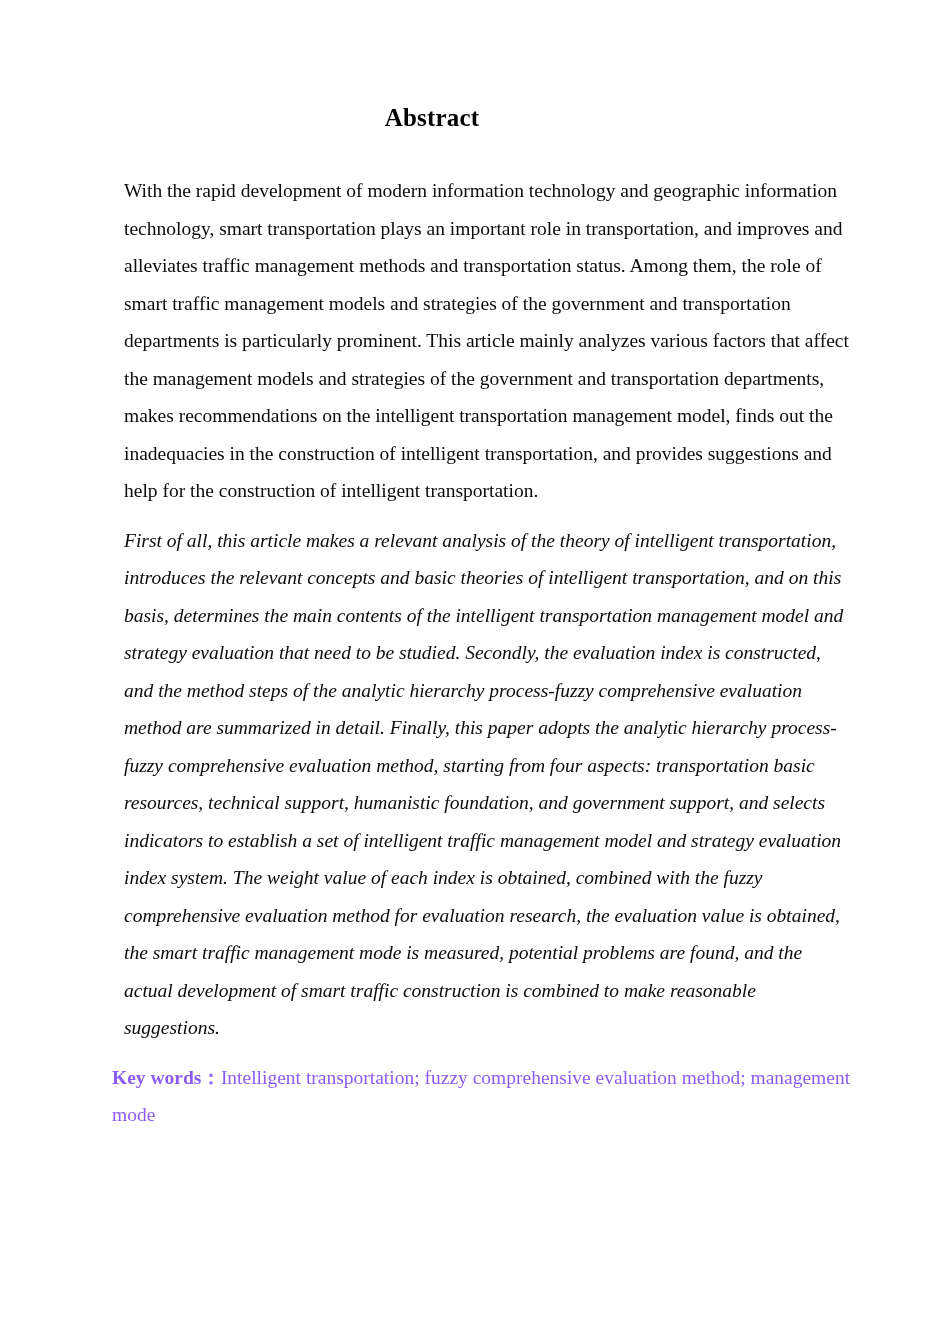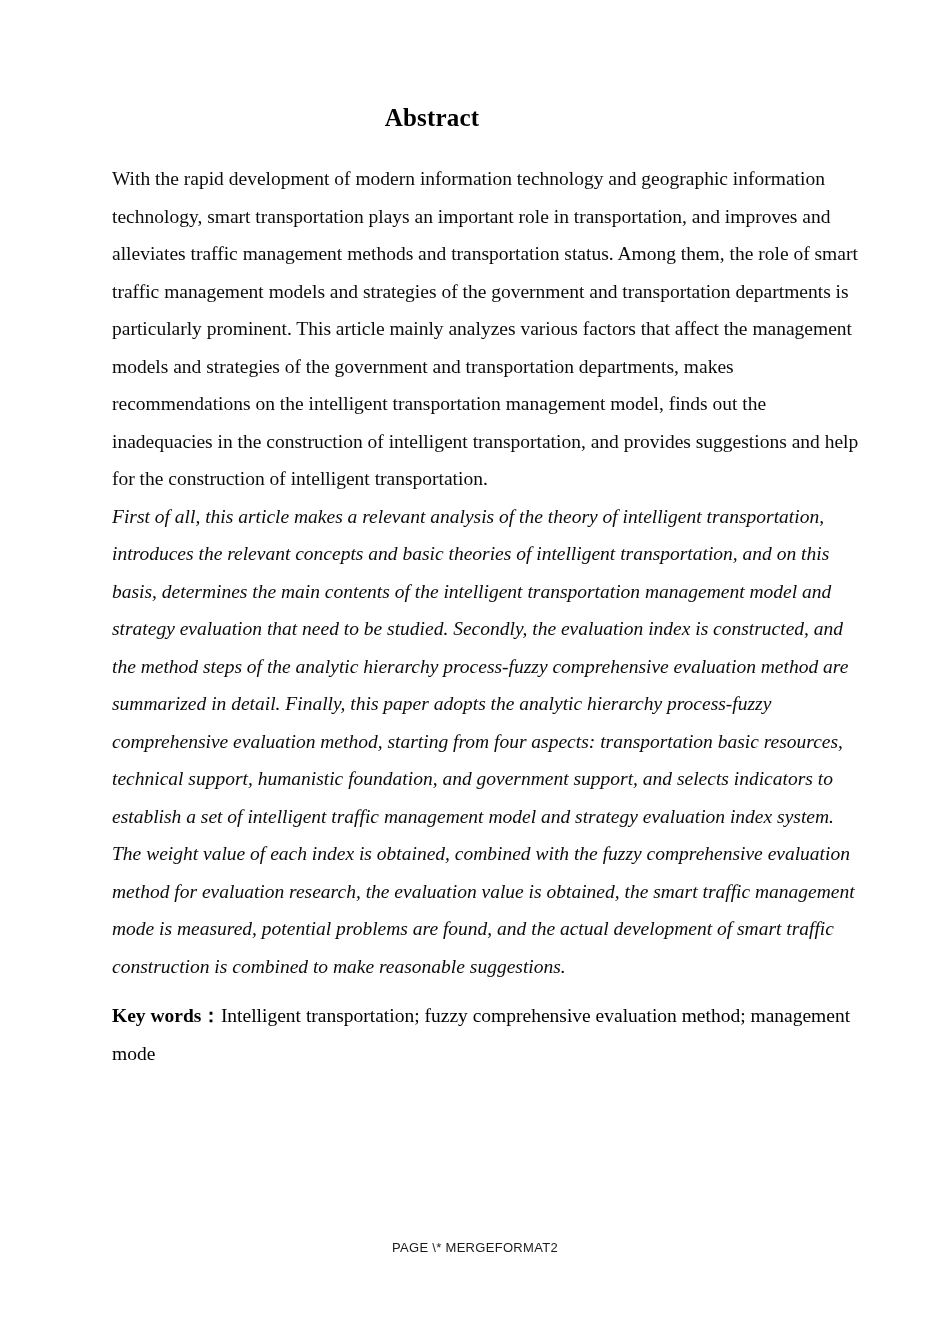--- a/index.html
+++ b/index.html
@@ -42,41 +42,41 @@
 
   
   .body-block {
     position: absolute;
     left: 112px;
     top: 160px;
     width: 752px;
   }
 
   .para {
-    margin: 0;
+    margin: 12px;
     font-size: 19.5px;
     line-height: 37.5px;
     text-align: left;
     font-family: "Liberation Serif", "DejaVu Serif", serif;
     color: #0b0b0b;
   }
 
   .para + .para {
     margin-top: 0;
     font-style: italic;
   }
 
   .keywords-para {
     margin: 0;
     margin-top: 12px;
     font-size: 19.5px;
     line-height: 37.5px;
     text-align: left;
     font-family: "Liberation Serif", "DejaVu Serif", serif;
-    color: #000000;
+    color: #8b5cf6;
   }
 
   .kw-label {
     font-weight: bold;
   }
 
   
   .footer {
     position: absolute;
     left: 0;
@@ -100,15 +100,14 @@
   <div class="body-block">
 
     <p class="para">With the rapid development of modern information technology and geographic information technology, smart transportation plays an important role in transportation, and improves and alleviates traffic management methods and transportation status. Among them, the role of smart traffic management models and strategies of the government and transportation departments is particularly prominent. This article mainly analyzes various factors that affect the management models and strategies of the government and transportation departments, makes recommendations on the intelligent transportation management model, finds out the inadequacies in the construction of intelligent transportation, and provides suggestions and help for the construction of intelligent transportation.</p>
 
     <p class="para">First of all, this article makes a relevant analysis of the theory of intelligent transportation, introduces the relevant concepts and basic theories of intelligent transportation, and on this basis, determines the main contents of the intelligent transportation management model and strategy evaluation that need to be studied. Secondly, the evaluation index is constructed, and the method steps of the analytic hierarchy process-fuzzy comprehensive evaluation method are summarized in detail. Finally, this paper adopts the analytic hierarchy process-fuzzy comprehensive evaluation method, starting from four aspects: transportation basic resources, technical support, humanistic foundation, and government support, and selects indicators to establish a set of intelligent traffic management model and strategy evaluation index system. The weight value of each index is obtained, combined with the fuzzy comprehensive evaluation method for evaluation research, the evaluation value is obtained, the smart traffic management mode is measured, potential problems are found, and the actual development of smart traffic construction is combined to make reasonable suggestions.</p>
 
     <p class="keywords-para"><span class="kw-label">Key words：</span><span>Intelligent transportation; fuzzy comprehensive evaluation method; management mode</span></p>
 
   </div>
 
-  <div class="footer">PAGE  \* MERGEFORMAT2</div>
 
 </div>
 
 </body></html>

